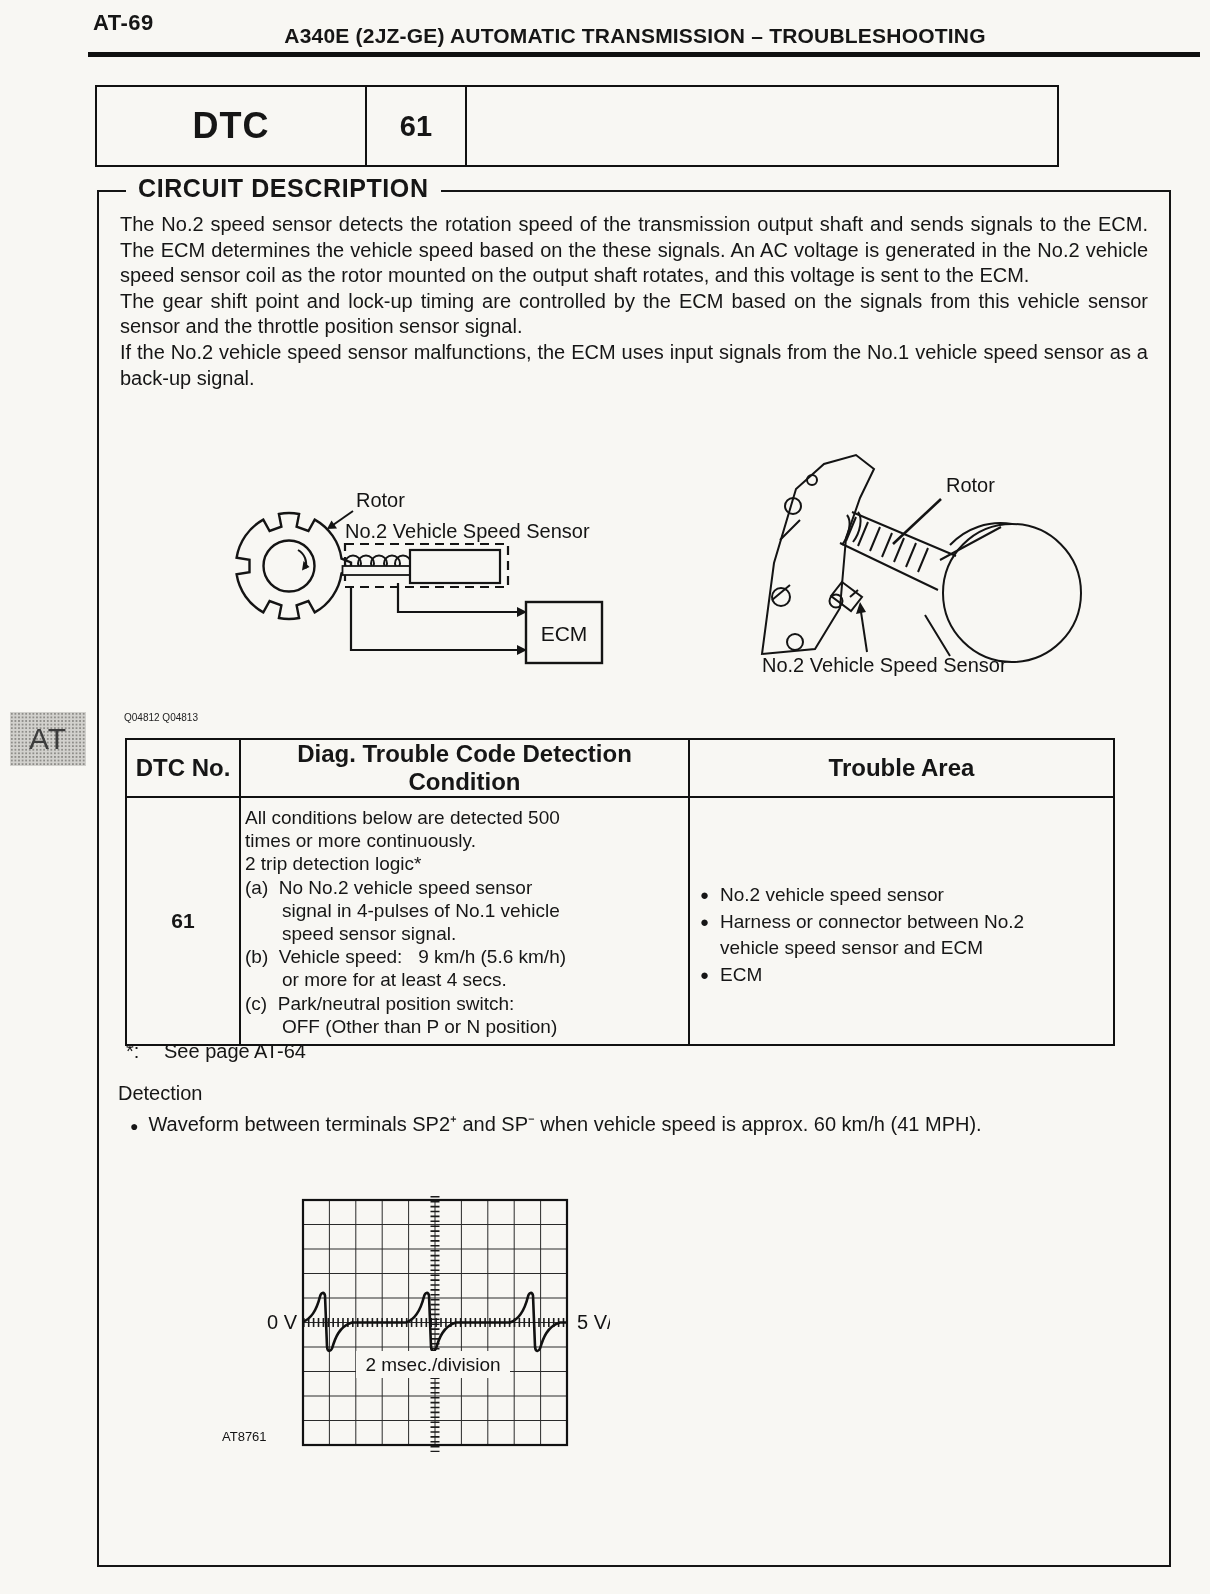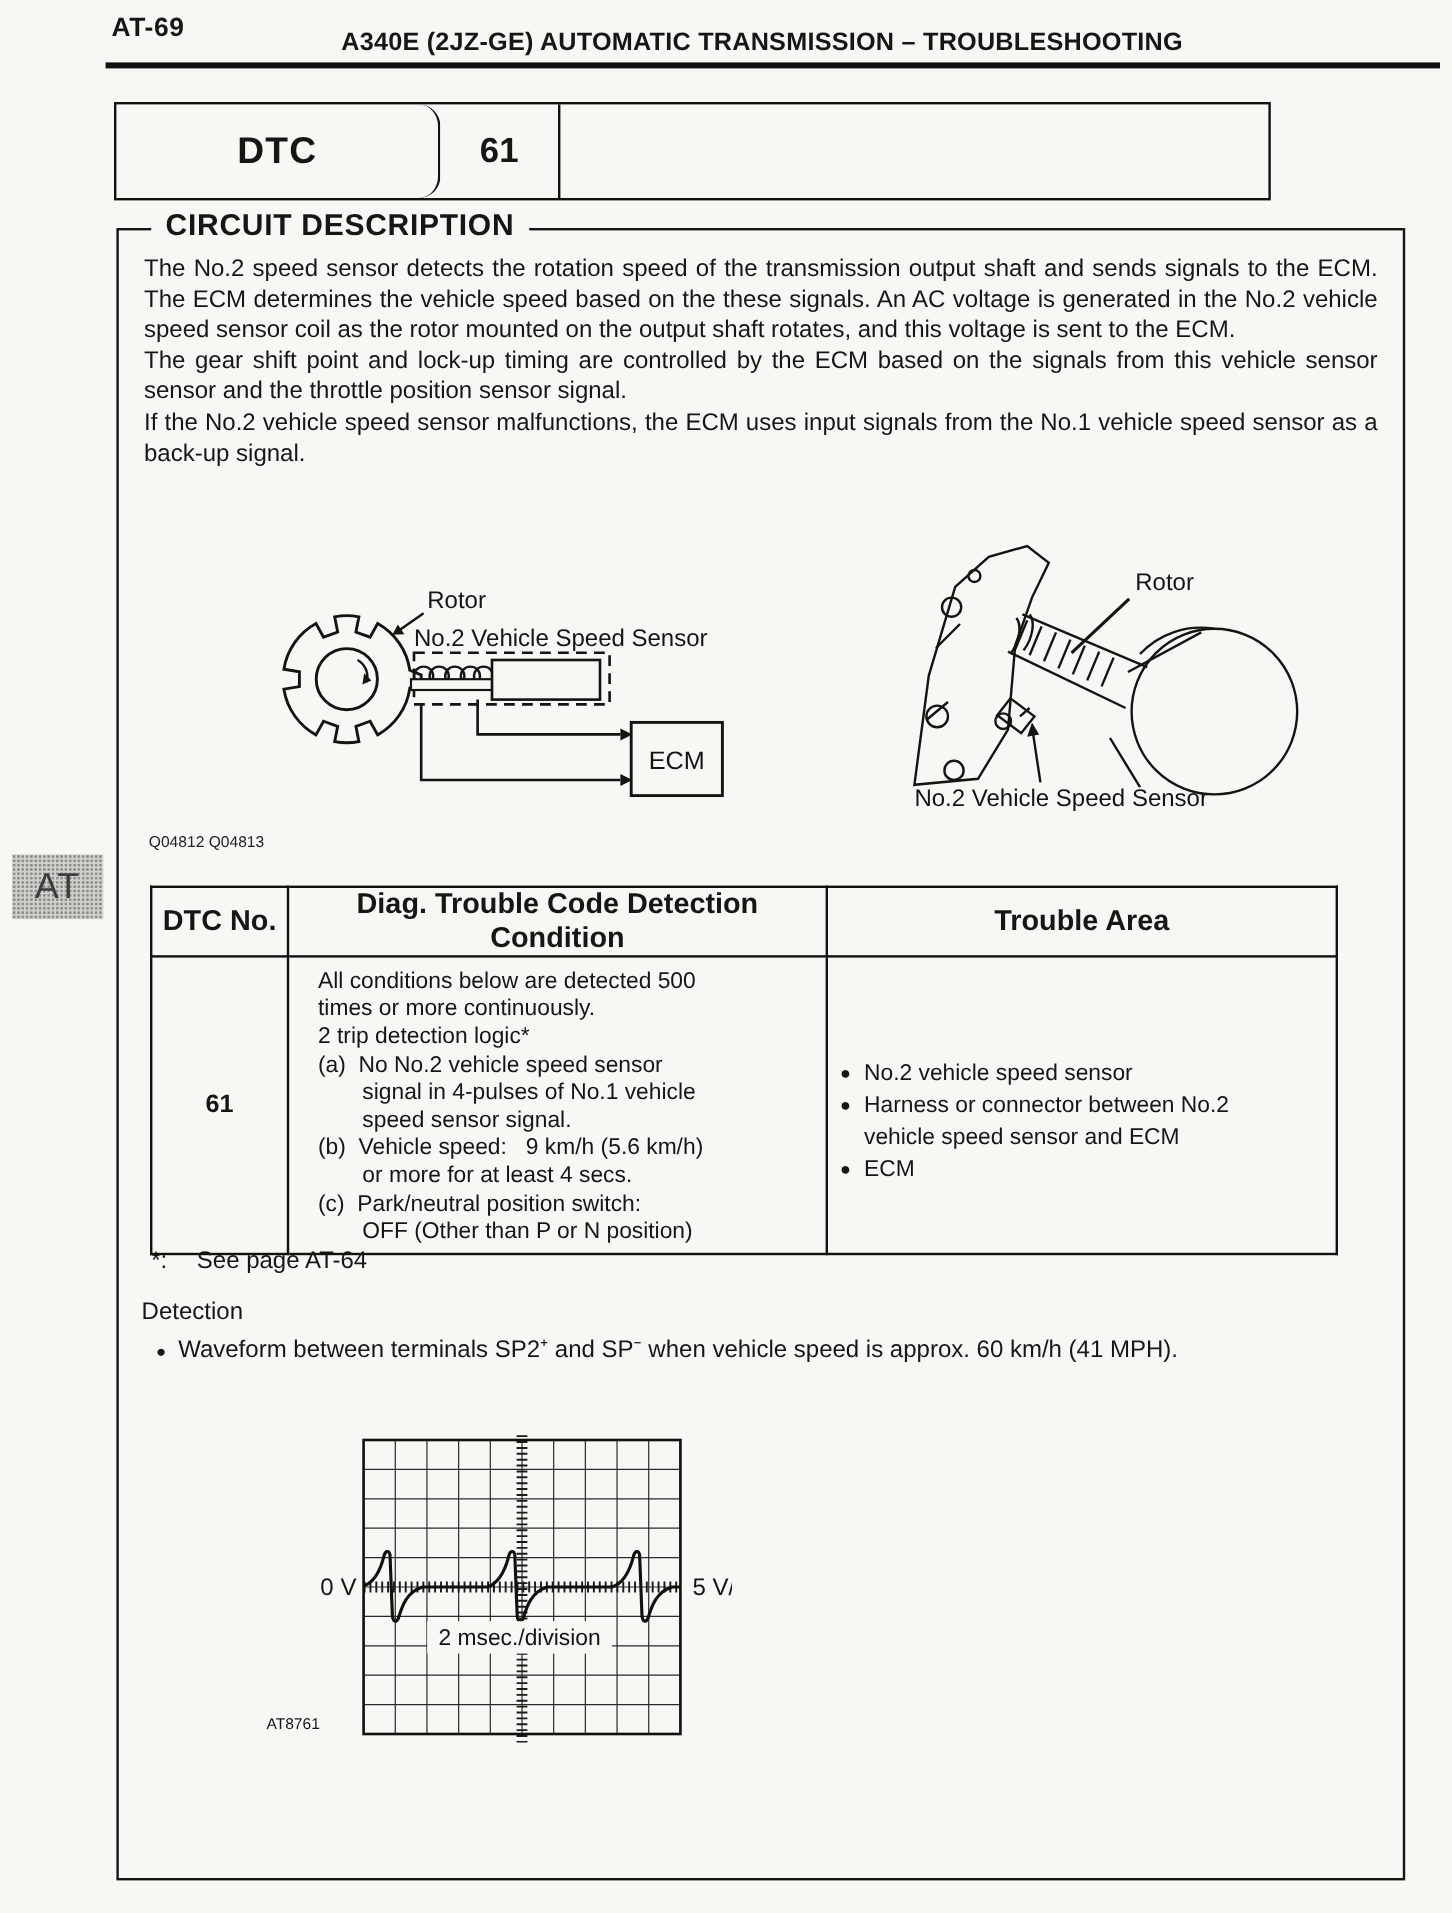--- a/index.html
+++ b/index.html
@@ -8,39 +8,39 @@
     font-family:"Liberation Sans",sans-serif;color:#161616;overflow:hidden;
   }
   .abs{position:absolute;}
   
   .page-code{left:93px;top:10px;font-size:22px;font-weight:bold;letter-spacing:.5px;}
   .header-title{left:95px;top:24px;width:1080px;text-align:center;font-size:21px;font-weight:bold;letter-spacing:.2px;}
   .header-rule{left:88px;top:52px;width:1112px;height:5px;background:#101010;}
   
   .dtc-banner{left:95px;top:85px;width:960px;height:78px;border:2.5px solid #111;display:flex;background:transparent;}
   .dtc-banner .cell{display:flex;align-items:center;justify-content:center;font-weight:bold;}
-  .dtc-cell-label{width:268px;border-right:2px solid #111;font-size:31px;letter-spacing:1px;border-radius:18px;}
+  .dtc-cell-label{width:268px;border-right:2px solid #111;font-size:36px;letter-spacing:1px;}
   .dtc-cell-code{width:98px;border-right:2px solid #111;font-size:29px;}
   .dtc-cell-title{flex:1;justify-content:flex-start!important;padding-left:34px;font-size:31px;letter-spacing:.3px;}
   
   .section-box{left:97px;top:190px;width:1070px;height:1373px;border:2.5px solid #151515;}
   .section-legend{left:126px;top:174px;background:#f8f7f3;padding:0 12px;font-size:25px;font-weight:bold;letter-spacing:.6px;}
   
   .body-text{left:120px;top:212px;width:1028px;font-size:20px;line-height:25.6px;text-align:justify;}
   .body-text p{margin:0;}
   
-  .fig-code{font-size:13px;color:#222;}
+  .fig-code{font-size:10px;color:#222;margin-top:18px;}
   .fig-code-1{left:124px;top:694px;}
   
   .dtc-table{left:125px;top:738px;width:988px;border-collapse:collapse;table-layout:fixed;}
   .dtc-table th,.dtc-table td{border:2.3px solid #111;}
   .dtc-table th{height:42px;font-size:24px;font-weight:bold;text-align:center;padding:0;}
   .dtc-table td{vertical-align:top;}
   .td-no{text-align:center;vertical-align:middle!important;font-size:21px;font-weight:bold;}
-  .td-cond{padding:8px 4px 6px 24px;}
+  .td-cond{padding:8px 4px 6px 4px;}
   .cond-lines{white-space:pre-wrap;font-size:19px;line-height:23.2px;}
   .td-area{padding:84px 4px 6px 10px;}
   .bullet-item{display:flex;font-size:19px;line-height:26.5px;}
   .bullet-item .bullet-dot{width:20px;flex:0 0 20px;text-align:left;font-size:15px;line-height:26.5px;}
   .bullet-item .bullet-text{width:330px;}
   
   .footnote{left:126px;top:1040px;font-size:20px;}
   .footnote .marker{display:inline-block;width:38px;}
   .reference-title{left:118px;top:1082px;font-size:20px;}
   .reference-item{left:130px;top:1110px;font-size:20px;display:flex;align-items:baseline;}

